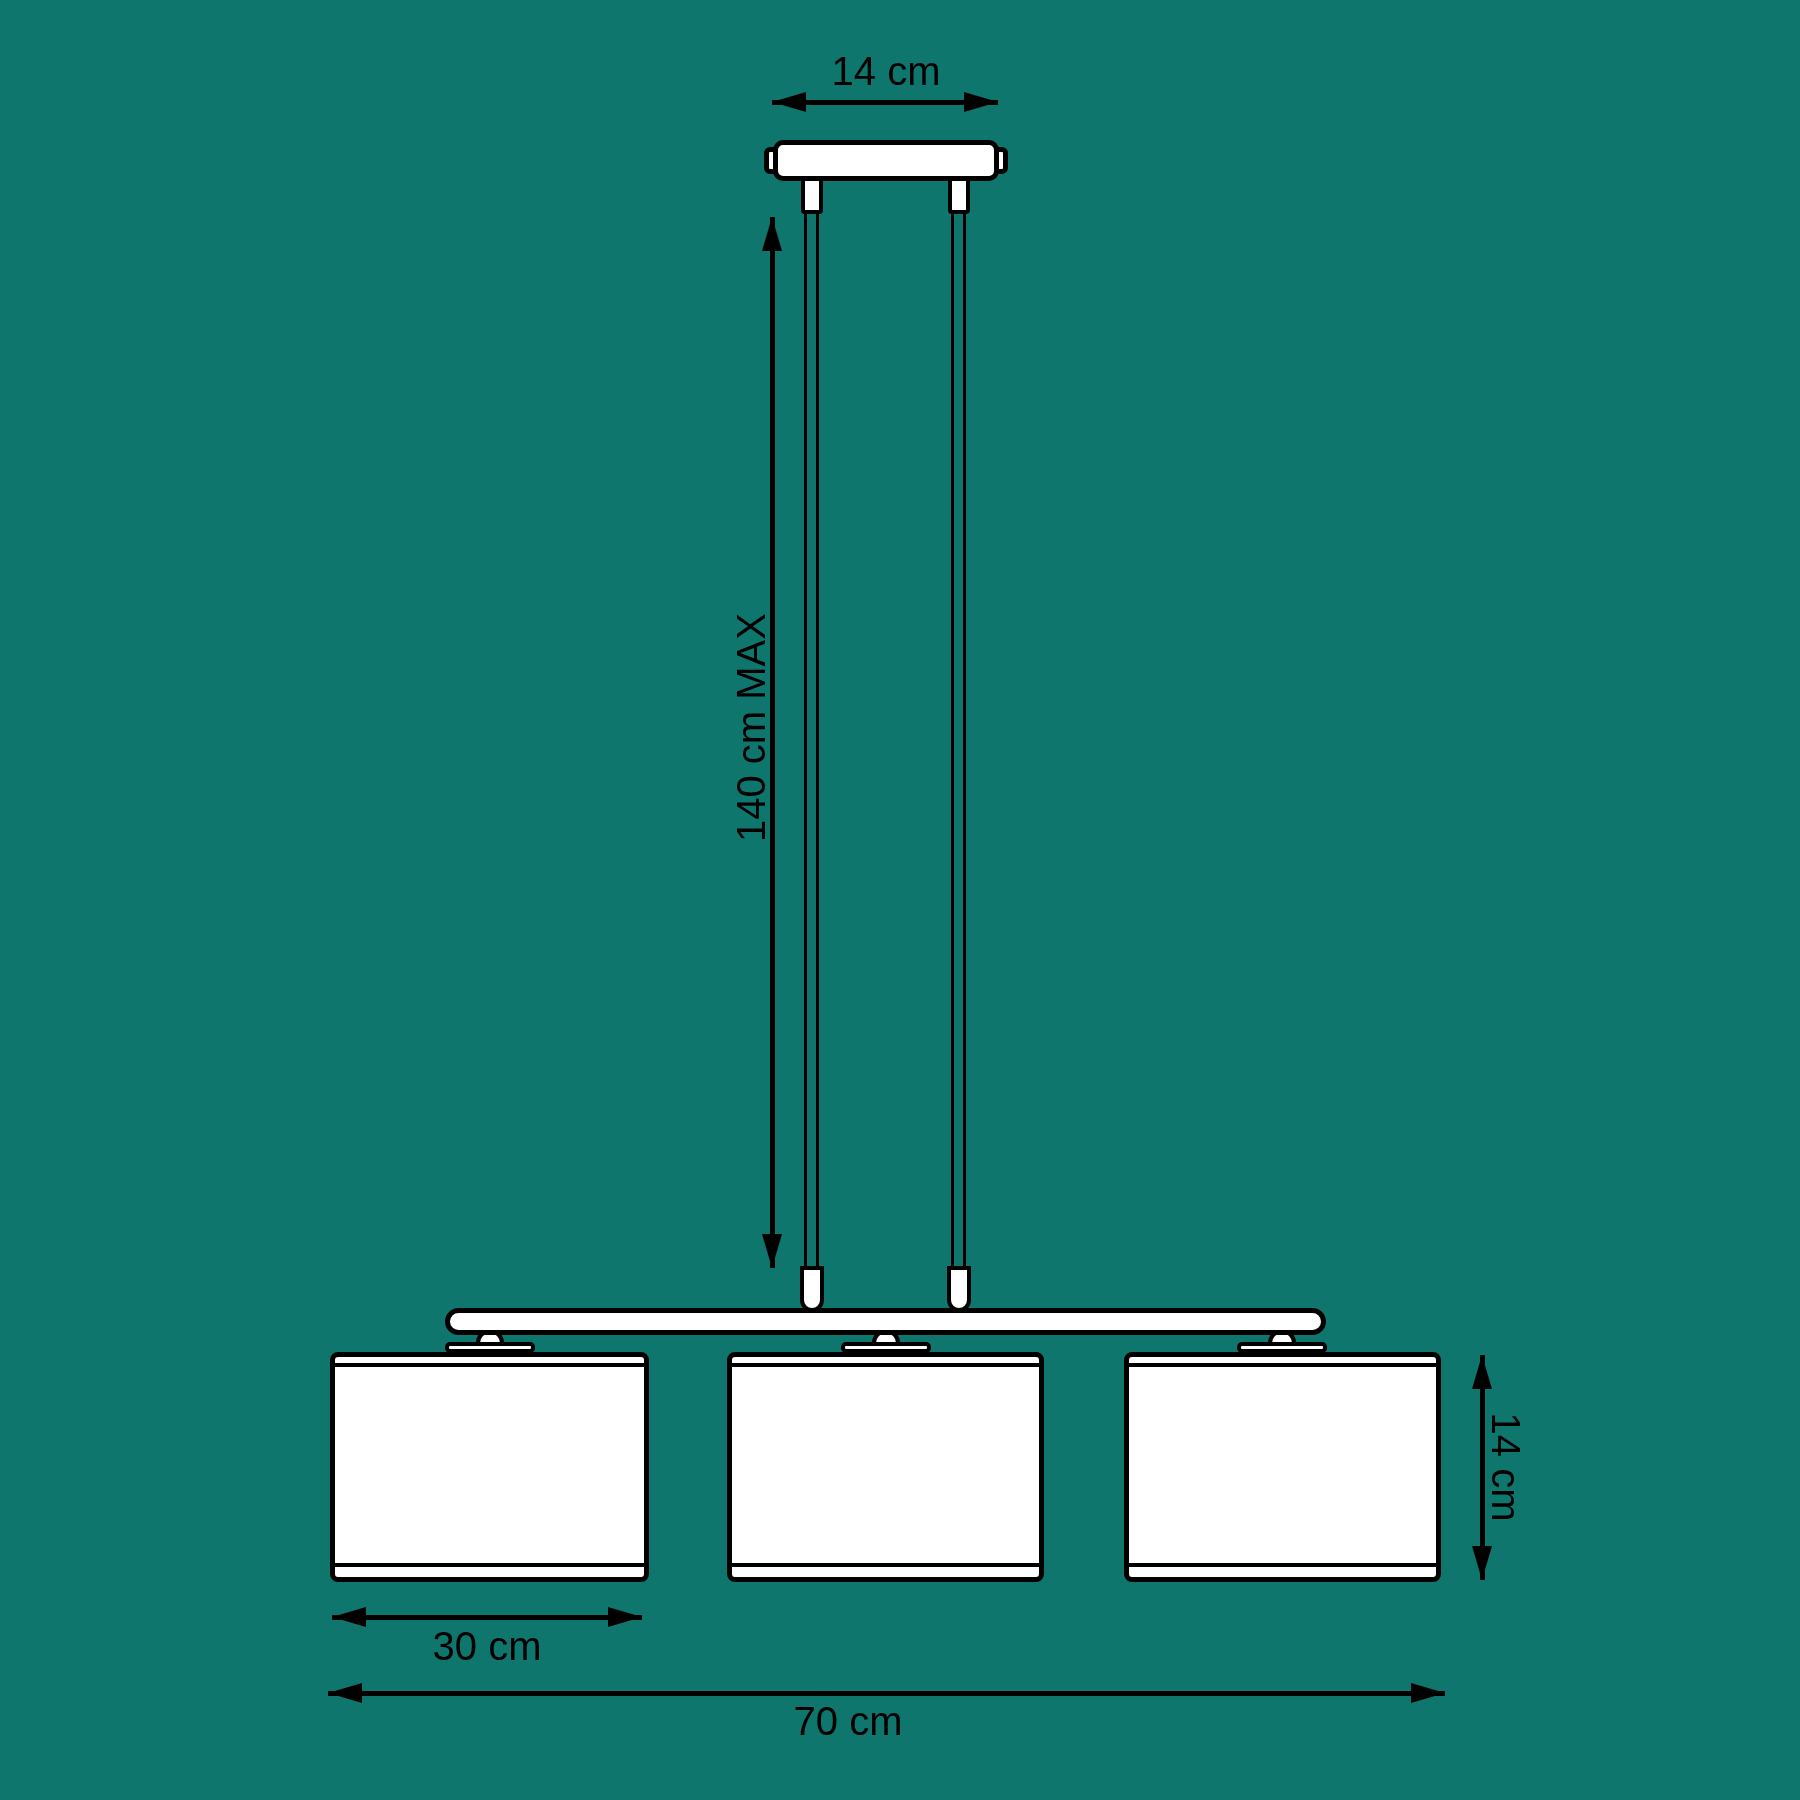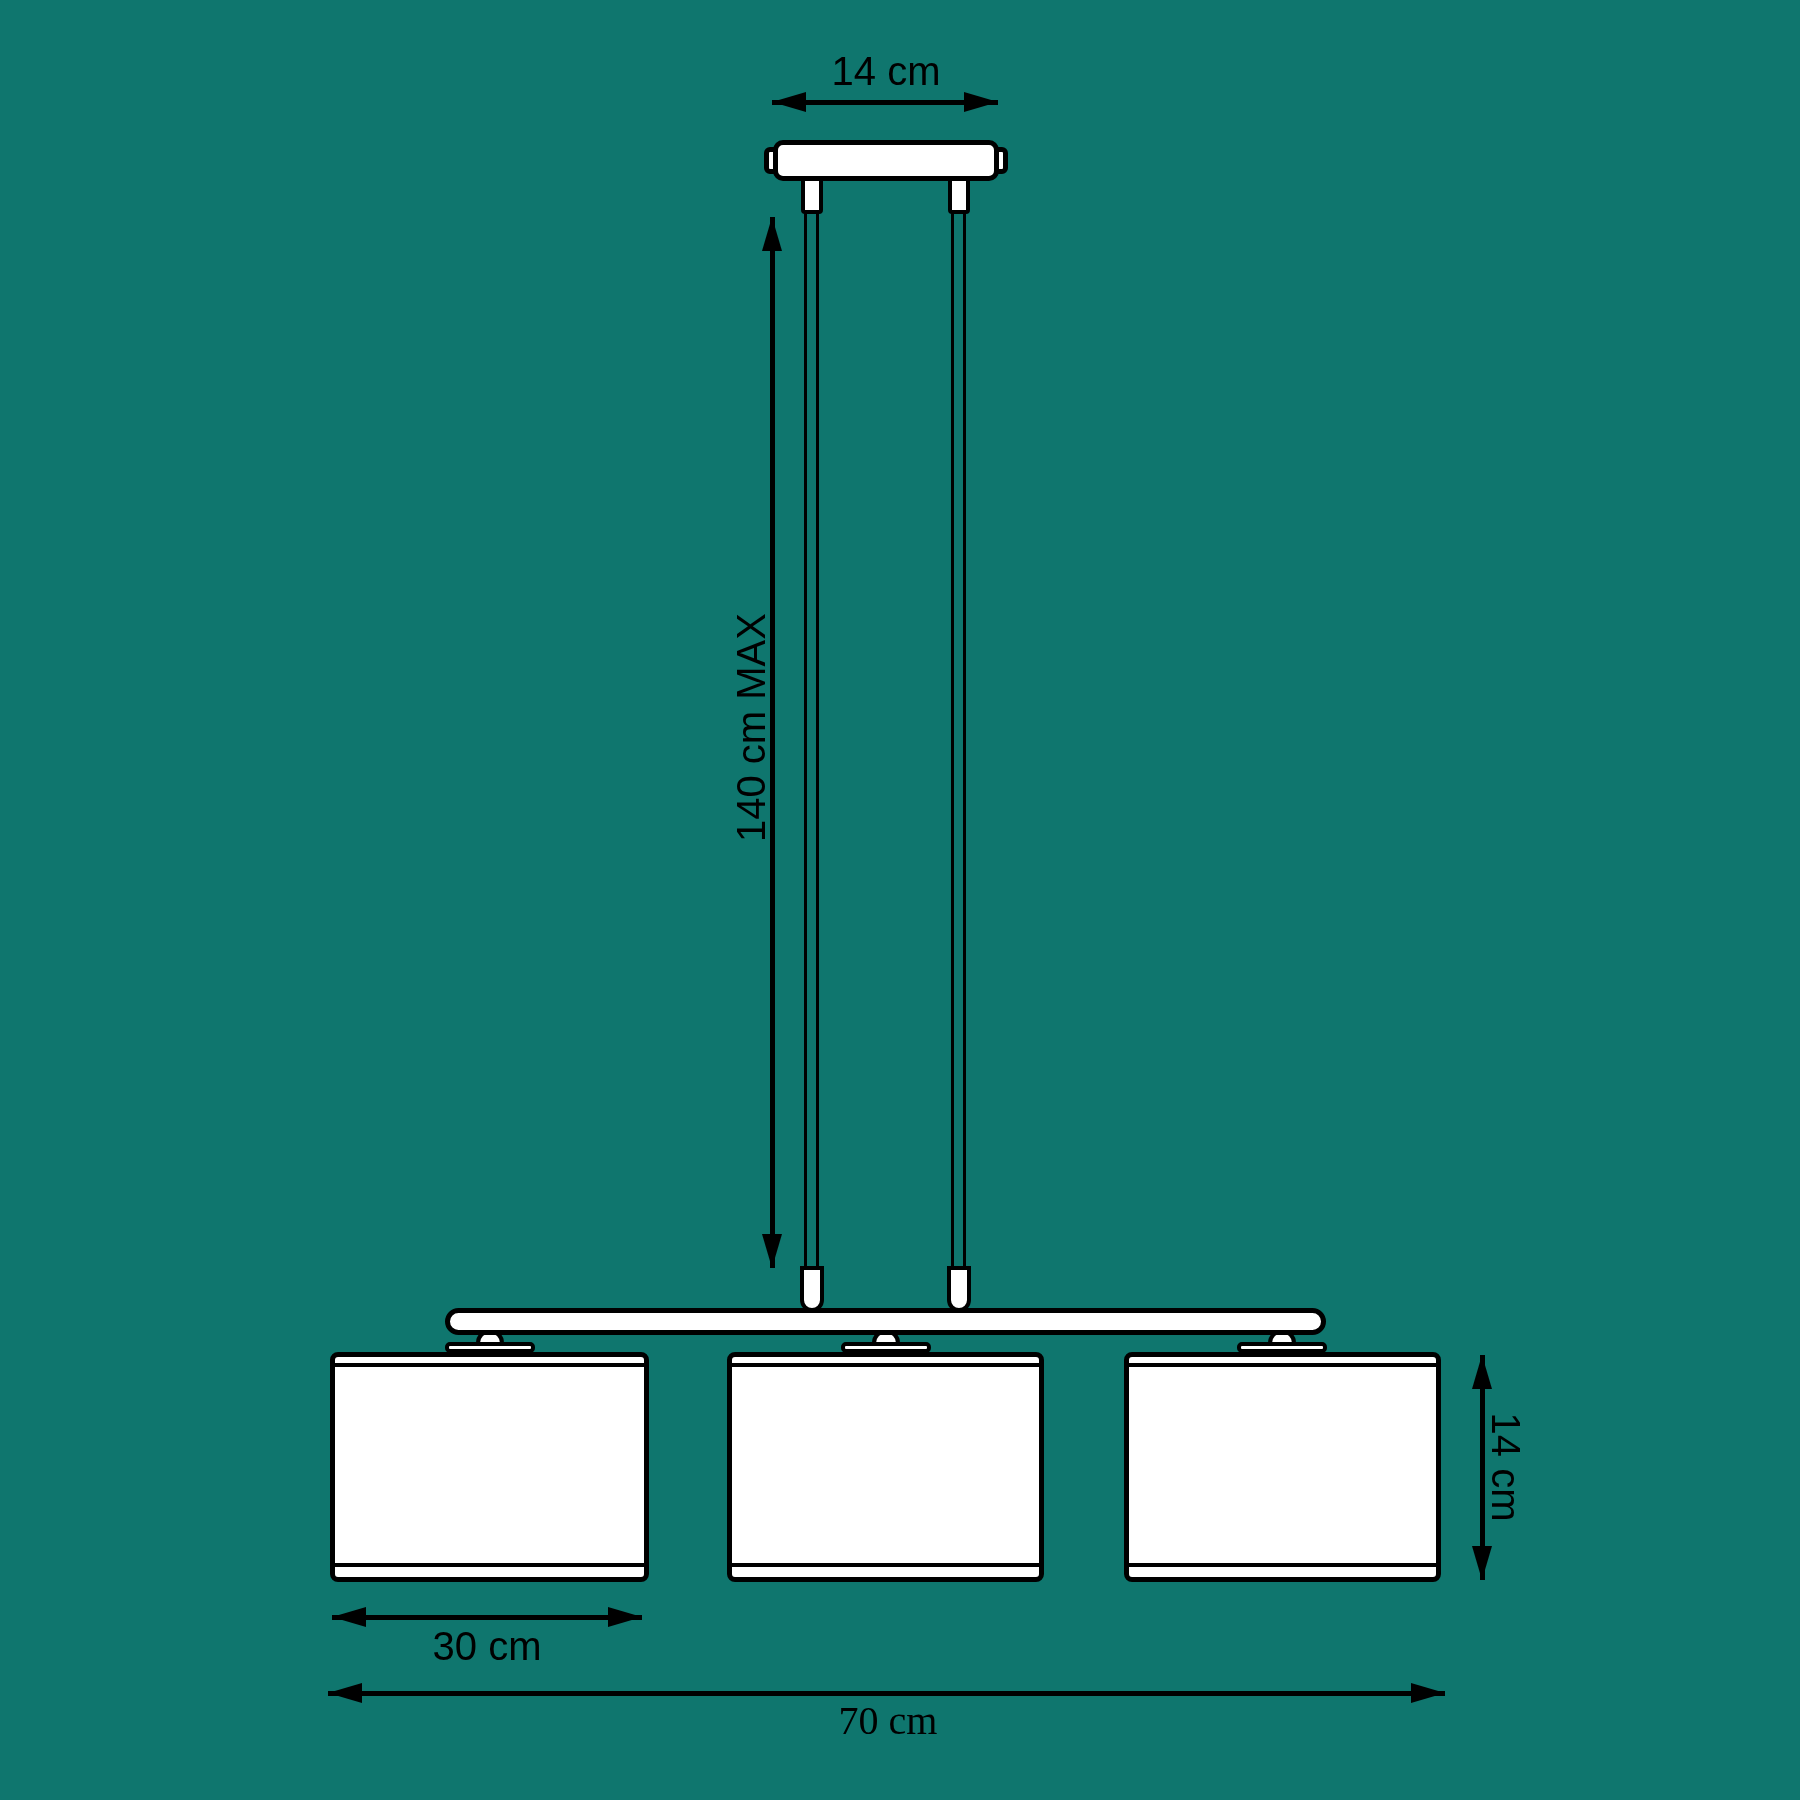--- a/index.html
+++ b/index.html
@@ -89,15 +89,15 @@
   <div class="abs dimlabel rot-cw" style="left:1406px;top:1446px;">14 cm</div>
 
   <div class="abs hline" style="left:332px;top:1615px;width:310px;"></div>
   <div class="abs ah ah-left" style="left:332px;top:1607px;"></div>
   <div class="abs ah ah-right" style="left:608px;top:1607px;"></div>
   <div class="abs dimlabel" style="left:387px;top:1625px;">30 cm</div>
 
   <div class="abs hline" style="left:328px;top:1691px;width:1117px;"></div>
   <div class="abs ah ah-left" style="left:328px;top:1683px;"></div>
   <div class="abs ah ah-right" style="left:1411px;top:1683px;"></div>
-  <div class="abs dimlabel" style="left:788px;top:1700px;font-family:Liberation Serif, serif;">70 cm</div>
+  <div class="abs dimlabel" style="left:748px;top:1700px;">70 cm</div>
 
 </div>
 
 </body></html>

